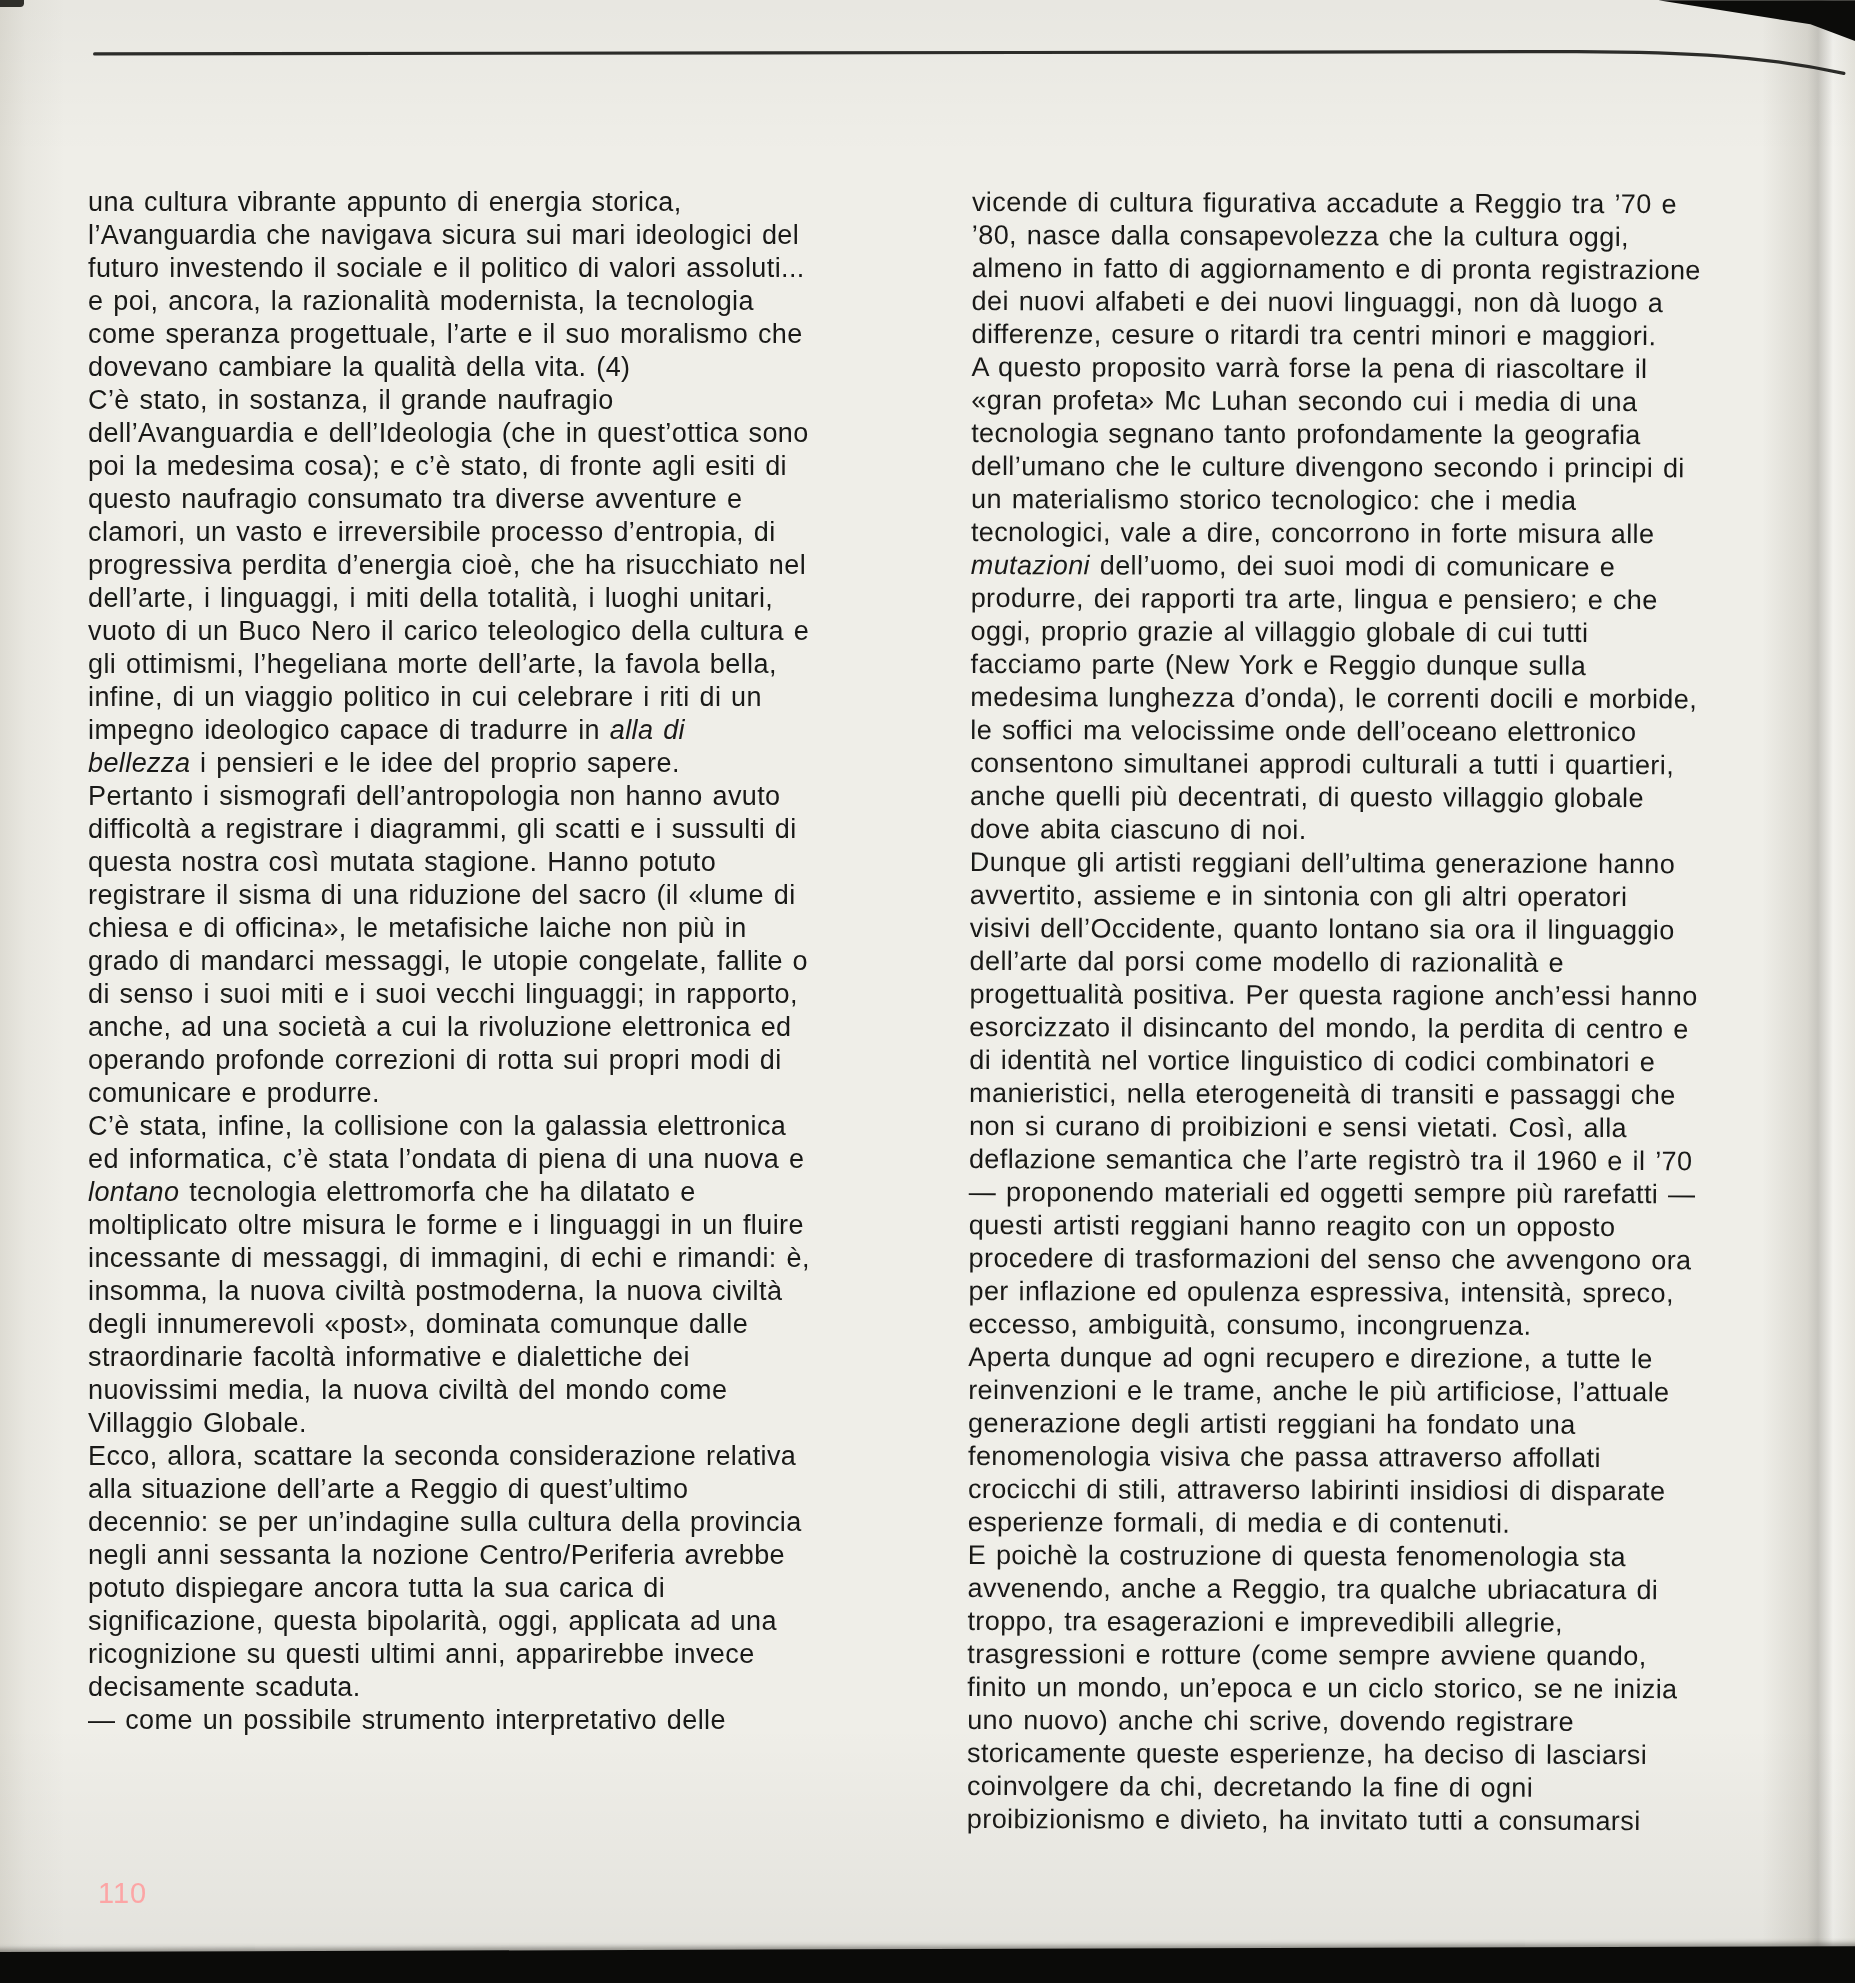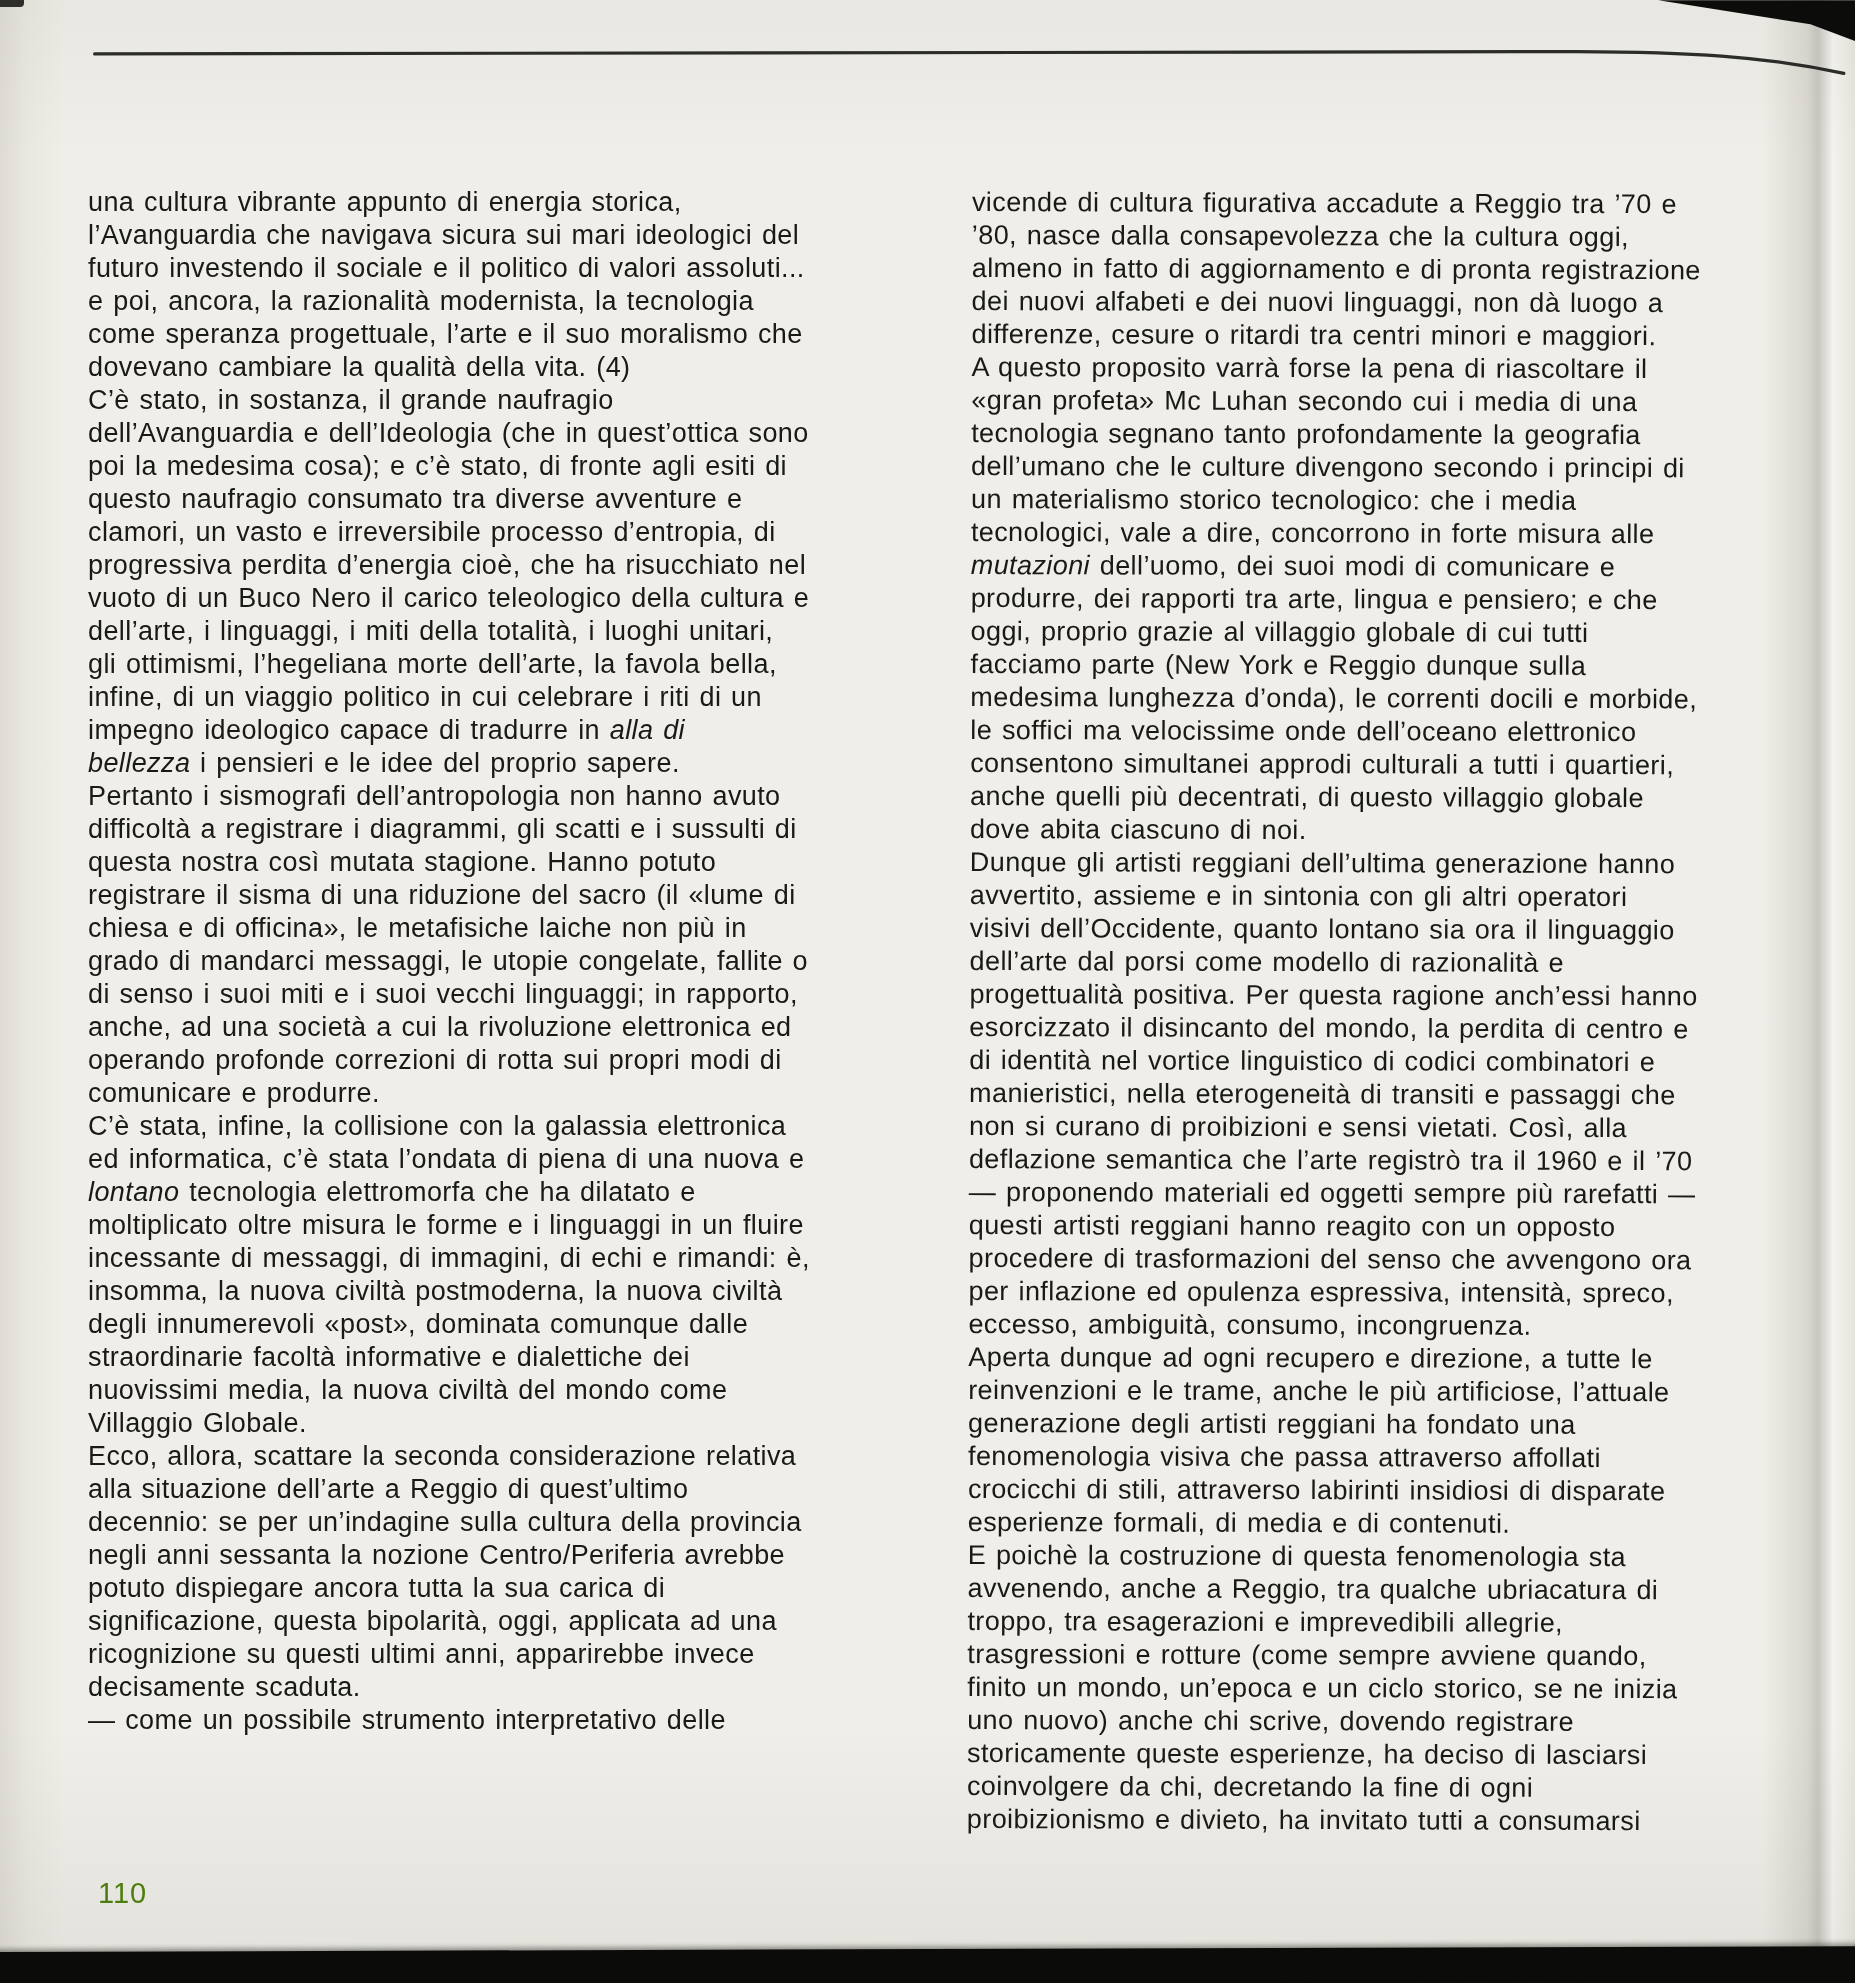--- a/index.html
+++ b/index.html
@@ -30,21 +30,21 @@
     letter-spacing:0.015em; word-spacing:0.07em;
     color:#191917;
   }
   .column .line { white-space:nowrap; height:33px; }
   .column i { font-style:italic; }
   .col-left  { left:88px;  width:839px; }
   .col-right { left:972px; width:839px; transform:rotate(0.18deg); transform-origin:left top; }
 
   .page-number {
     position:absolute; left:98px; top:1877px;
-    font-size:29px; color:#4d7c0f; letter-spacing:0.9px;
+    font-size:29px; color:#fca5a5; letter-spacing:0.9px;
   }
 
   .corner-wedge { position:absolute; left:0; top:0; }
 
   .bottom-band {
     position:absolute; left:-9.3px; bottom:-3.7px; width:1874px; height:35px;
     background:#0b0b09;
     transform:rotate(-0.18deg); transform-origin:left bottom;
     box-shadow:0 -2.8px 5.6px rgba(40,38,30,0.45);
   }
@@ -70,22 +70,22 @@
       <div class="line"><span>futuro investendo il sociale e il politico di valori assoluti...</span></div>
       <div class="line"><span>e poi, ancora, la razionalità modernista, la tecnologia</span></div>
       <div class="line"><span>come speranza progettuale, l’arte e il suo moralismo che</span></div>
       <div class="line"><span>dovevano cambiare la qualità della vita. (4)</span></div>
       <div class="line"><span>C’è stato, in sostanza, il grande naufragio</span></div>
       <div class="line"><span>dell’Avanguardia e dell’Ideologia (che in quest’ottica sono</span></div>
       <div class="line"><span>poi la medesima cosa); e c’è stato, di fronte agli esiti di</span></div>
       <div class="line"><span>questo naufragio consumato tra diverse avventure e</span></div>
       <div class="line"><span>clamori, un vasto e irreversibile processo d’entropia, di</span></div>
       <div class="line"><span>progressiva perdita d’energia cioè, che ha risucchiato nel</span></div>
+      <div class="line"><span>dell’arte, i linguaggi, i miti della totalità, i luoghi unitari,</span></div>
       <div class="line"><span>vuoto di un Buco Nero il carico teleologico della cultura e</span></div>
-      <div class="line"><span>dell’arte, i linguaggi, i miti della totalità, i luoghi unitari,</span></div>
       <div class="line"><span>gli ottimismi, l’hegeliana morte dell’arte, la favola bella,</span></div>
       <div class="line"><span>infine, di un viaggio politico in cui celebrare i riti di un</span></div>
       <div class="line"><span>impegno ideologico capace di tradurre in </span><i>alla di</i></div>
       <div class="line"><i>bellezza</i><span> i pensieri e le idee del proprio sapere.</span></div>
       <div class="line"><span>Pertanto i sismografi dell’antropologia non hanno avuto</span></div>
       <div class="line"><span>difficoltà a registrare i diagrammi, gli scatti e i sussulti di</span></div>
       <div class="line"><span>questa nostra così mutata stagione. Hanno potuto</span></div>
       <div class="line"><span>registrare il sisma di una riduzione del sacro (il «lume di</span></div>
       <div class="line"><span>chiesa e di officina», le metafisiche laiche non più in</span></div>
       <div class="line"><span>grado di mandarci messaggi, le utopie congelate, fallite o</span></div>

